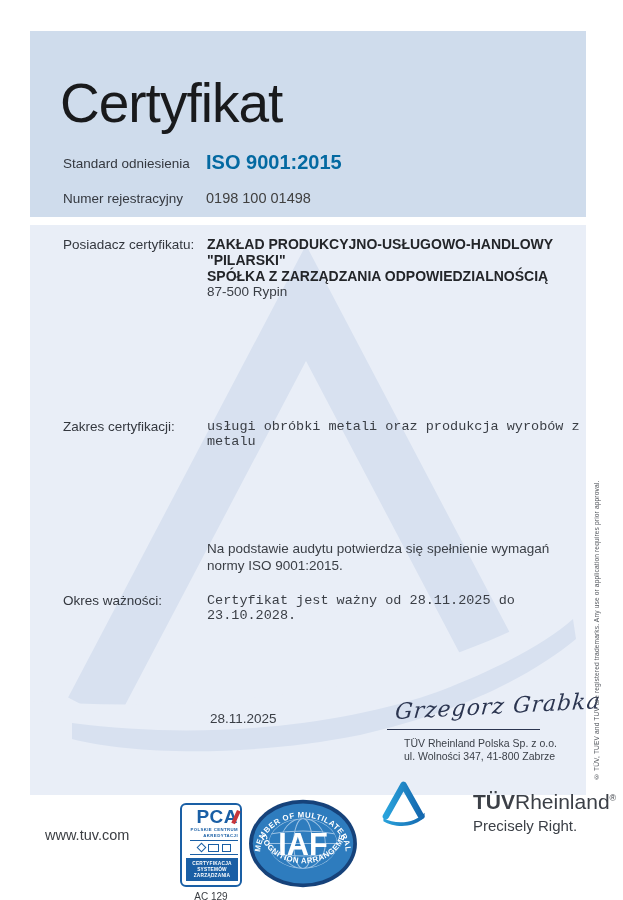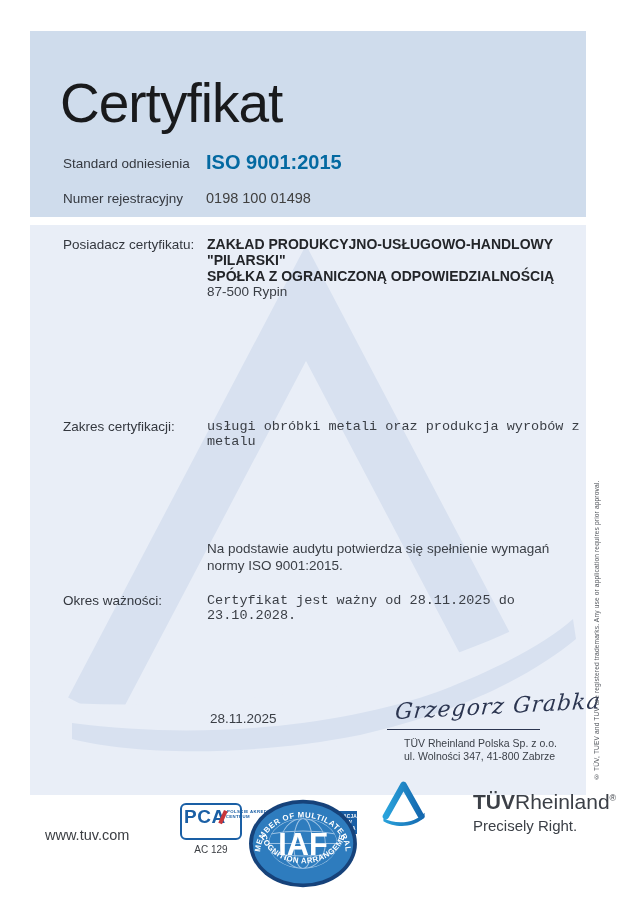--- a/index.html
+++ b/index.html
@@ -52,21 +52,21 @@
     font-size:6.6px; color:#55595f; white-space:nowrap; letter-spacing:0.15px;
   }
 
   
   .website { position:absolute; left:45px; top:827px; font-size:14.5px; color:#3b3e43; }
 
   .pca-wrap { position:absolute; left:176px; top:803px; width:70px; text-align:center; }
   .pca-box {
     width:62px; margin:0 auto; box-sizing:border-box;
     border:2.5px solid #1a5fa5; border-radius:6px; background:#fff;
-    padding:3px 2px 4px 2px; display:flex; flex-direction:row; align-items:flex-start;
+    padding:3px 2px 4px 2px; display:flex; flex-direction:column; align-items:flex-end;
   }
   .pca-acronym { position:relative; font-size:19px; font-weight:700; color:#1a5fa5; line-height:18px; letter-spacing:0.5px; }
   .pca-red { position:absolute; right:1px; top:2px; width:3.5px; height:14px; background:#c8363b; transform:rotate(24deg); }
   .pca-name { font-size:4.3px; font-weight:700; color:#1a5fa5; line-height:5px; letter-spacing:0.4px; margin-top:1px; }
   .pca-symbols {
     margin-top:2px; width:48px; display:flex; justify-content:center; align-items:center; gap:3px;
     border-top:1px solid #1a5fa5; border-bottom:1px solid #1a5fa5; padding:2.5px 0;
   }
   .pca-diamond { width:5px; height:5px; border:1px solid #1a5fa5; transform:rotate(45deg); }
   .pca-rect1 { width:9px; height:6px; border:1px solid #1a5fa5; }
@@ -104,21 +104,21 @@
     <svg class="wm" width="556" height="570" viewBox="0 0 556 570">
       <path d="M 62 485 L 276 78 L 490 485" fill="none" stroke="#d8e1f0" stroke-width="54" stroke-linejoin="miter"></path>
       <path d="M 0 570 L 0 476 C 140 486, 285 474, 392 440 C 458 419, 512 394, 556 364 L 556 570 Z" fill="#e9eef7"></path>
       <path d="M 42 498 C 170 515, 310 502, 410 466 C 470 443, 516 418, 543 394 L 546 414 C 500 452, 430 487, 330 510 C 220 532, 104 530, 42 514 Z" fill="#d8e1f0"></path>
     </svg>
 
     <div class="lbl" style="top:12px">Posiadacz certyfikatu:</div>
     <div class="holder-block">
       <div class="bold">ZAKŁAD PRODUKCYJNO-USŁUGOWO-HANDLOWY</div>
       <div class="bold">"PILARSKI"</div>
-      <div class="bold">SPÓŁKA Z OGRANICZONĄ ODPOWIEDZIALNOŚCIĄ</div>
+      <div class="bold">SPÓŁKA Z ZARZĄDZANIA ODPOWIEDZIALNOŚCIĄ</div>
       <div class="reg">87-500 Rypin</div>
     </div>
 
     <div class="lbl" style="top:194px">Zakres certyfikacji:</div>
     <div class="val" style="top:194px; width:380px">usługi obróbki metali oraz produkcja wyrobów z metalu</div>
 
     <div class="audit">Na podstawie audytu potwierdza się spełnienie wymagań normy ISO 9001:2015.</div>
 
     <div class="lbl" style="top:368px">Okres ważności:</div>
     <div class="val" style="top:368px">Certyfikat jest ważny od 28.11.2025 do 23.10.2028.</div>

